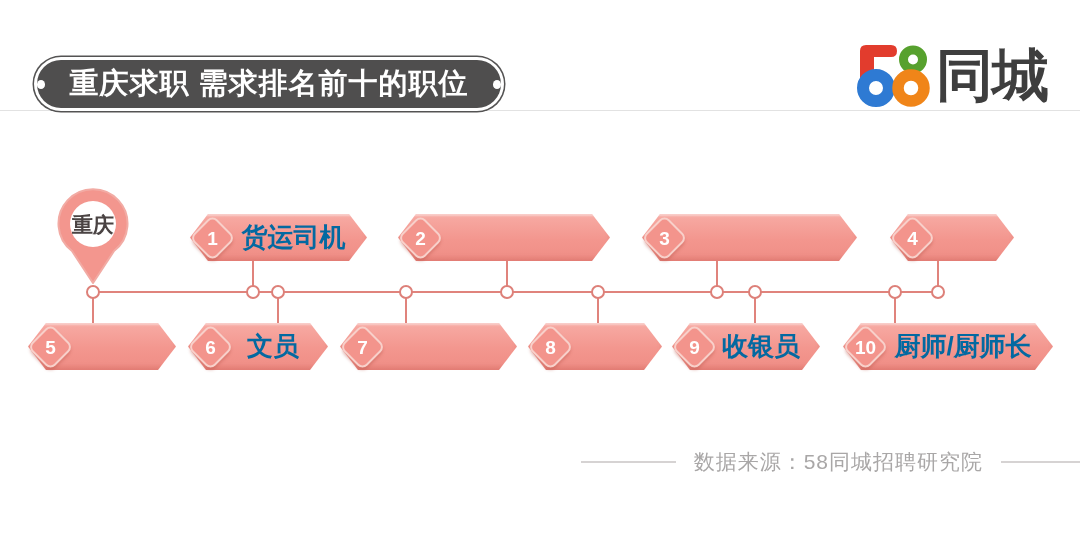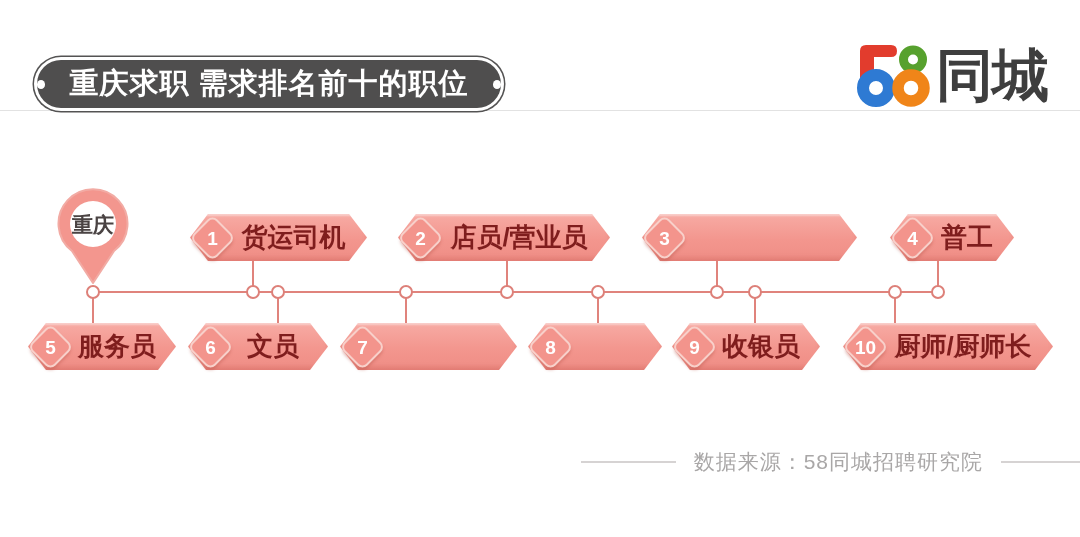--- a/index.html
+++ b/index.html
@@ -54,21 +54,21 @@
     background: #f3948c; border: 2px solid #f8d0ca; border-radius: 7px;
     box-shadow: 2px 2px 3px rgba(180, 80, 70, 0.35);
   }
   .badge span {
     position: absolute; inset: 0; display: flex; align-items: center; justify-content: center;
     transform: rotate(-45deg); color: #ffffff; font-size: 19px; font-weight: bold;
   }
   .hex-label {
     position: absolute; left: 42px; right: 12px; top: 0; bottom: 0;
     display: flex; align-items: center; justify-content: center;
-    font-size: 26px; font-weight: bold; color: #7f1d1d; white-space: nowrap;
+    font-size: 26px; font-weight: bold; color: #0369a1; white-space: nowrap;
   }
   
   .footer {
     position: absolute; left: 16px; top: 448px; width: 1080px;
     display: flex; align-items: center; justify-content: flex-end; gap: 18px; z-index: 1;
   }
   .footer .rule { width: 95px; height: 2px; background: #d6d3d3; }
   .footer-text { font-size: 21px; color: #a9a7a7; letter-spacing: 1px; white-space: nowrap; }
 </style>
 </head>
@@ -130,42 +130,39 @@
     <div class="badge">
         <span>1</span>
       </div>
     <div class="hex-label">货运司机</div>
   </div>
   <div class="hex-item" style="left:398px;top:214px;width:212px">
     <div class="hex-bg"></div>
     <div class="badge">
         <span>2</span>
       </div>
-    <div class="hex-label">店员/营业员</div>
   </div>
   <div class="hex-item" style="left:642px;top:214px;width:215px">
     <div class="hex-bg"></div>
     <div class="badge">
         <span>3</span>
       </div>
   </div>
   <div class="hex-item" style="left:890px;top:214px;width:124px">
     <div class="hex-bg"></div>
     <div class="badge">
         <span>4</span>
       </div>
-    <div class="hex-label">普工</div>
   </div>
 
   <div class="hex-item" style="left:28px;top:323px;width:148px">
     <div class="hex-bg"></div>
     <div class="badge">
         <span>5</span>
       </div>
-    <div class="hex-label">服务员</div>
   </div>
   <div class="hex-item" style="left:188px;top:323px;width:140px">
     <div class="hex-bg"></div>
     <div class="badge">
         <span>6</span>
       </div>
     <div class="hex-label">文员</div>
   </div>
   <div class="hex-item" style="left:340px;top:323px;width:177px">
     <div class="hex-bg"></div>

